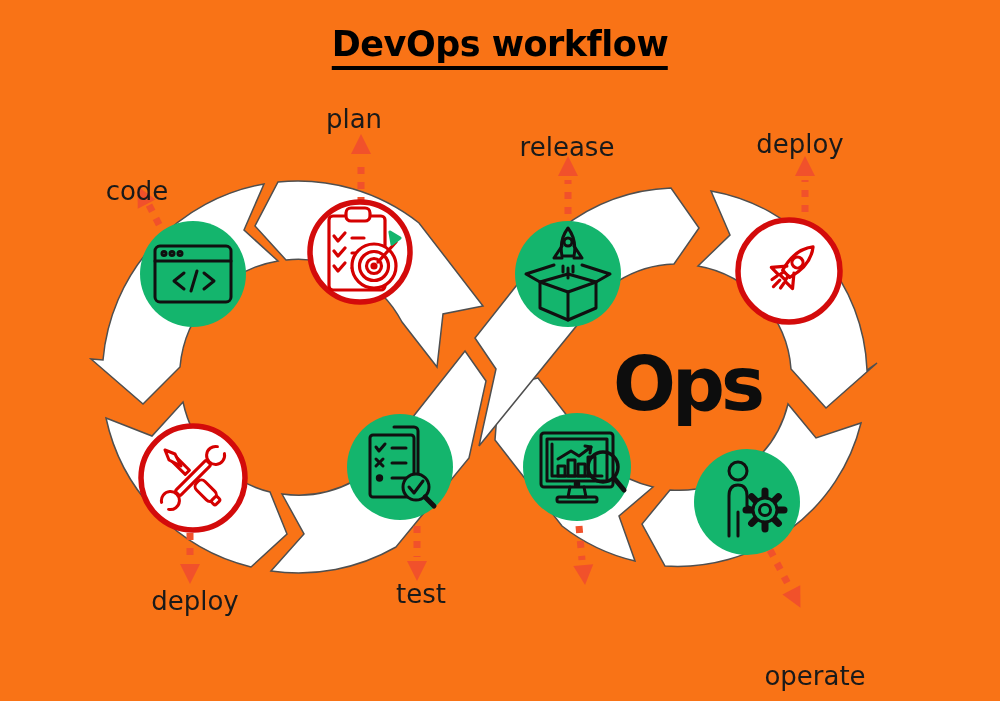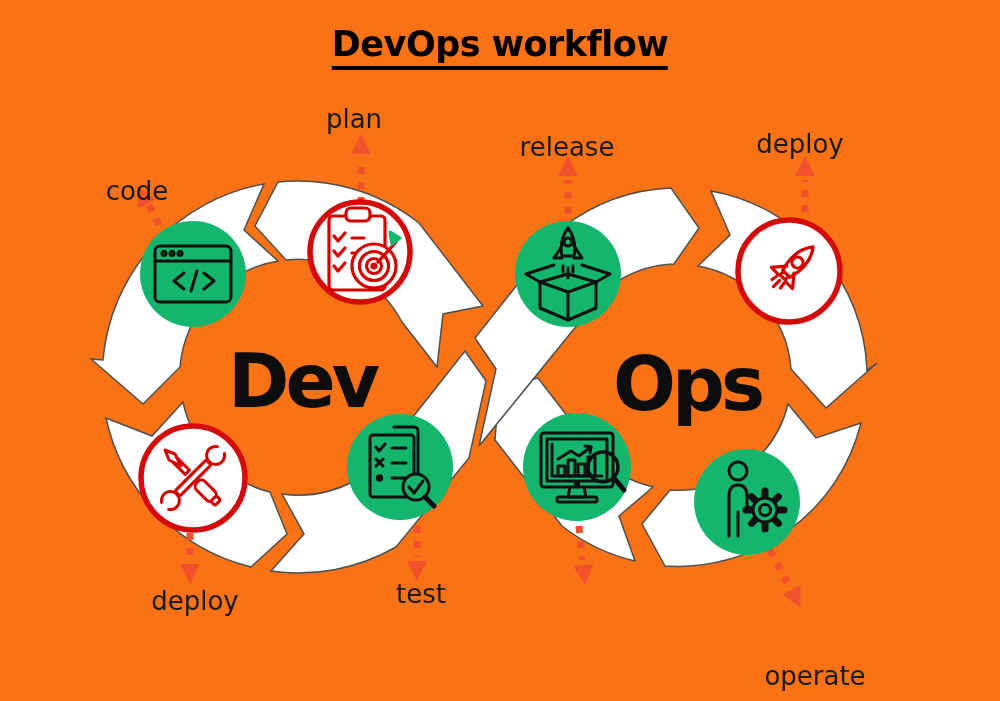--- a/index.html
+++ b/index.html
@@ -207,21 +207,20 @@
             <line x1="25.8" y1="0.2" x2="31.4" y2="-5.4"></line>
           </g>
           <circle cx="18" cy="8" r="12" fill="#14b56d"></circle>
           <circle cx="18" cy="8" r="5.5"></circle>
         </g>
       </g>
     </g>
   </svg>
 
   <div class="title">DevOps workflow</div>
-  <div class="loop-label" style="left:302px;top:381px;">Dev</div>
   <div class="loop-label" style="left:687px;top:384px;">Ops</div>
 
   <div class="stage-label" style="left:137px;top:152px;margin-top:24px;">code</div>
   <div class="stage-label" style="left:354px;top:104px;">plan</div>
   <div class="stage-label" style="left:195px;top:586px;">deploy</div>
   <div class="stage-label" style="left:421px;top:579px;">test</div>
   <div class="stage-label" style="left:567px;top:132px;">release</div>
   <div class="stage-label" style="left:800px;top:129px;">deploy</div>
   <div class="stage-label" style="left:815px;top:614px;margin-top:47px;">operate</div>
 </div>

